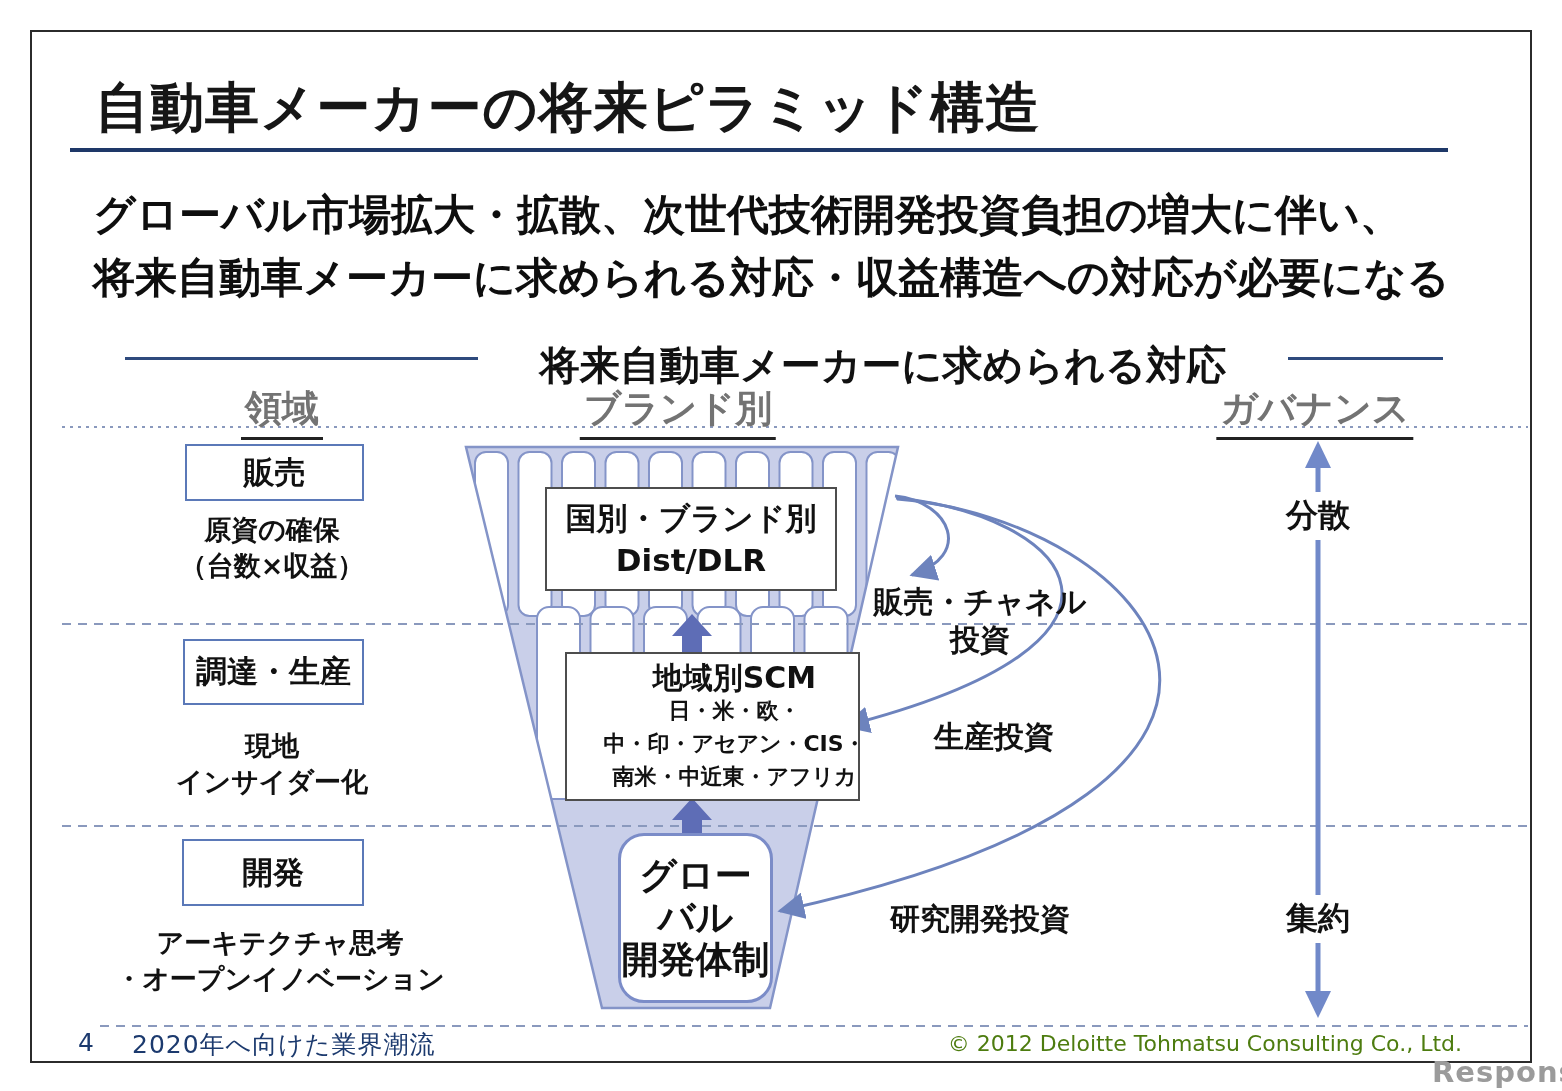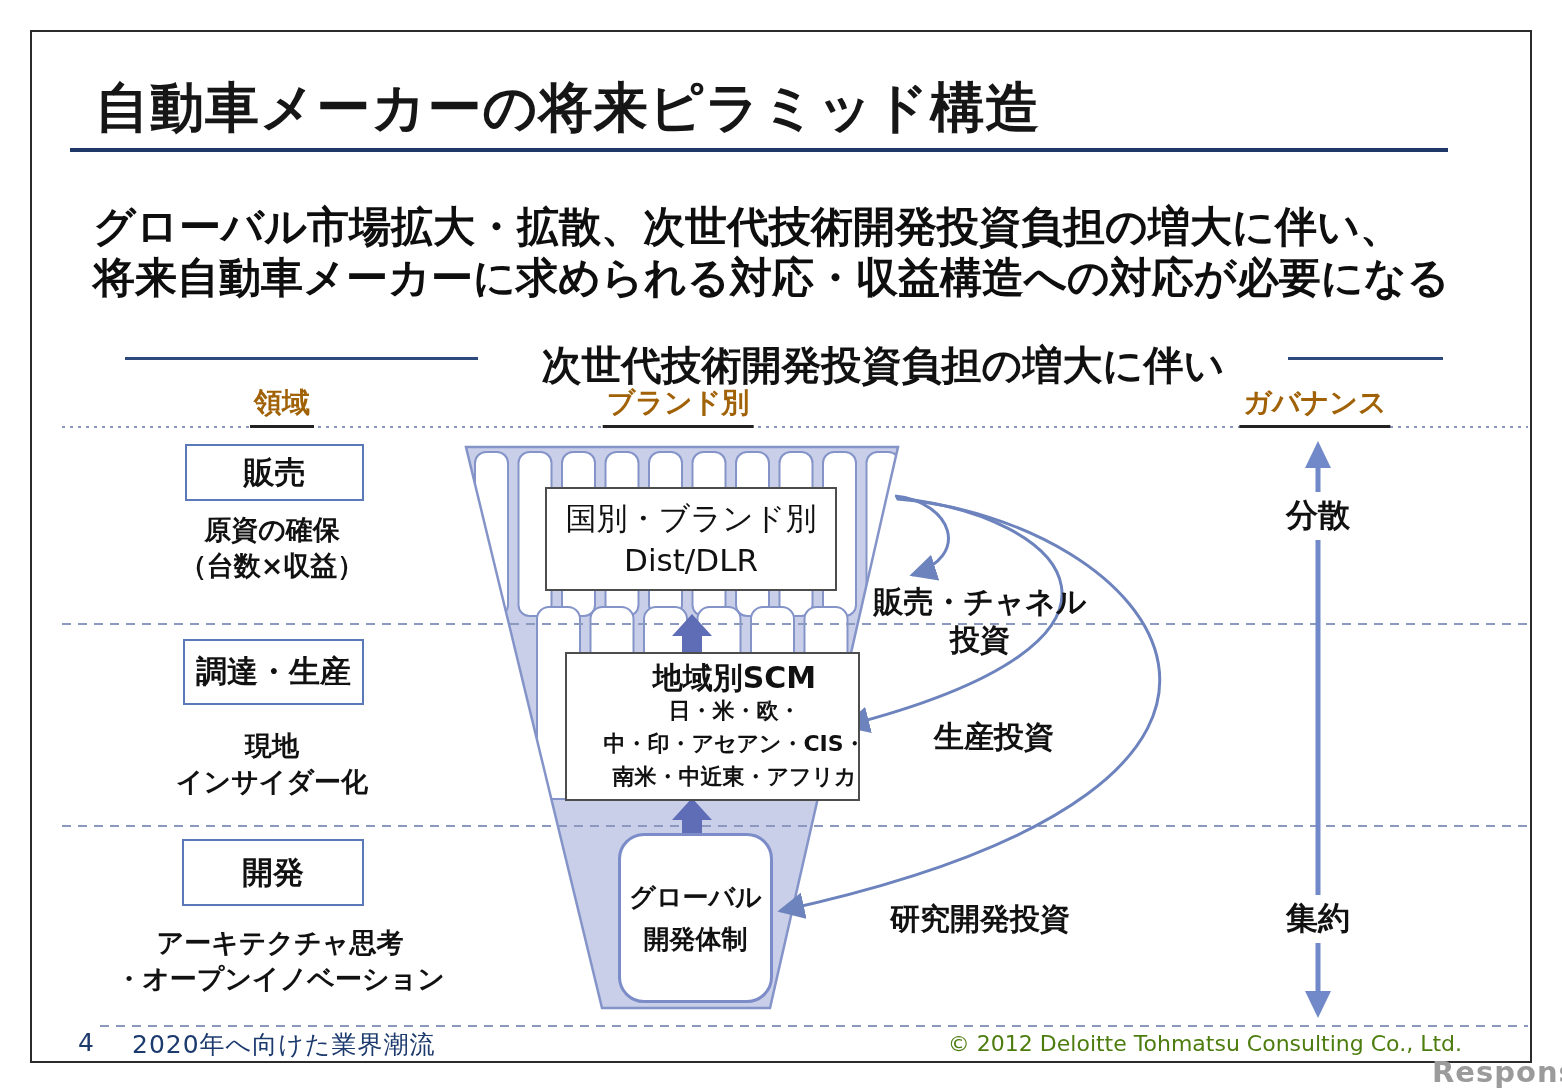--- a/index.html
+++ b/index.html
@@ -5,31 +5,31 @@
   html,body{margin:0;padding:0;background:#fff;}
   .slide{position:relative;width:1562px;height:1091px;background:#ffffff;overflow:hidden;
          font-family:"DejaVu Sans",sans-serif;color:#1a1a1a;}
   .abs{position:absolute;}
   .frame{left:30px;top:30px;width:1498px;height:1029px;border:2px solid #2b2b2b;}
   .title{left:95px;top:72px;font-size:54px;font-weight:700;letter-spacing:1px;color:#161616;white-space:nowrap;}
   .title-underline{left:70px;top:148px;width:1378px;height:4px;background:#1e3868;}
   .subtitle{left:93px;top:180px;font-size:42px;font-weight:700;line-height:63px;color:#0e0e0e;white-space:nowrap;}
   .section-header{left:883px;top:338px;transform:translateX(-50%);font-size:40px;font-weight:700;color:#111;white-space:nowrap;}
   .hline{height:3px;background:#2e4a7d;}
-  .col-header{font-size:28px;font-weight:700;color:#a16207;border-bottom:3px solid #222;padding:0 4px 3px 4px;
+  .col-header{font-size:37px;font-weight:700;color:#737373;border-bottom:3px solid #222;padding:0 4px 3px 4px;
               transform:translateX(-50%);white-space:nowrap;}
   .side-box{border:2px solid #5b79b8;background:#fff;display:flex;align-items:center;justify-content:center;
             font-size:31px;font-weight:700;color:#111;text-align:center;}
   .side-note{transform:translateX(-50%);text-align:center;font-size:27px;font-weight:700;line-height:36px;color:#111;white-space:nowrap;}
   .tier-box{background:#fff;display:flex;flex-direction:column;align-items:center;justify-content:center;text-align:center;color:#111;}
-  .tier1{border:2px solid #4d4d4d;font-size:31px;font-weight:400;line-height:42px;}
+  .tier1{border:2px solid #4d4d4d;font-size:31px;font-weight:700;line-height:42px;}
   .tier2{border:2px solid #4d4d4d;font-weight:700;line-height:33px;padding-left:44px;}
   .tier2 .big{font-size:30px;}
   .tier2 .small{font-size:22px;white-space:nowrap;}
-  .tier3{border:3px solid #7b8cc8;border-radius:26px;font-size:26px;font-weight:700;line-height:42px;}
+  .tier3{border:3px solid #7b8cc8;border-radius:26px;font-size:37px;font-weight:700;line-height:42px;}
   .arc-label{transform:translate(-50%,0);text-align:center;font-size:30px;font-weight:700;color:#111;line-height:38px;white-space:nowrap;}
   .gov-label{transform:translate(-50%,-50%);font-size:32px;font-weight:700;color:#111;background:#fff;padding:2px 6px;white-space:nowrap;}
   .footer-text{font-size:25px;color:#1c3a6e;white-space:nowrap;}
   .copyright{font-size:22px;color:#4d7c0f;white-space:nowrap;}
   .watermark{font-size:29px;font-weight:600;color:#9b9b9b;letter-spacing:1px;white-space:nowrap;}
   svg{position:absolute;left:0;top:0;}
 </style>
 </head>
 <body>
 
@@ -89,25 +89,25 @@
 
     <g>
       <line x1="1318" y1="460" x2="1318" y2="1000" stroke="#7189c9" stroke-width="5"></line>
       <polygon points="1318,441 1305,468 1331,468" fill="#7189c9"></polygon>
       <polygon points="1318,1018 1305,991 1331,991" fill="#7189c9"></polygon>
     </g>
   </svg>
 
   <div class="abs title">自動車メーカーの将来ピラミッド構造</div>
   <div class="abs title-underline"></div>
-  <div class="abs subtitle" style="left:93px;top:195px;">グローバル市場拡大・拡散、次世代技術開発投資負担の増大に伴い、</div>
+  <div class="abs subtitle" style="left:93px;top:183px;">グローバル市場拡大・拡散、次世代技術開発投資負担の増大に伴い、</div>
   <div class="abs subtitle" style="left:93px;top:246px;">将来自動車メーカーに求められる対応・収益構造への対応が必要になる</div>
 
   <div class="abs hline" style="left:125px;top:357px;width:353px;"></div>
-  <div class="abs section-header">次世代技術開発投資負担の増大に伴い</div>
+  <div class="abs section-header">将来自動車メーカーに求められる対応</div>
   <div class="abs hline" style="left:1288px;top:357px;width:155px;"></div>
 
   <div class="abs col-header" style="left:282px;top:384px;">領域</div>
   <div class="abs col-header" style="left:678px;top:384px;">ブランド別</div>
   <div class="abs col-header" style="left:1315px;top:384px;">ガバナンス</div>
 
   <div class="abs side-box" style="left:185px;top:444px;width:175px;height:53px;">販売</div>
   <div class="abs side-note" style="left:272px;top:512px;">
     <div>原資の確保</div>
     <div>（台数×収益）</div>

